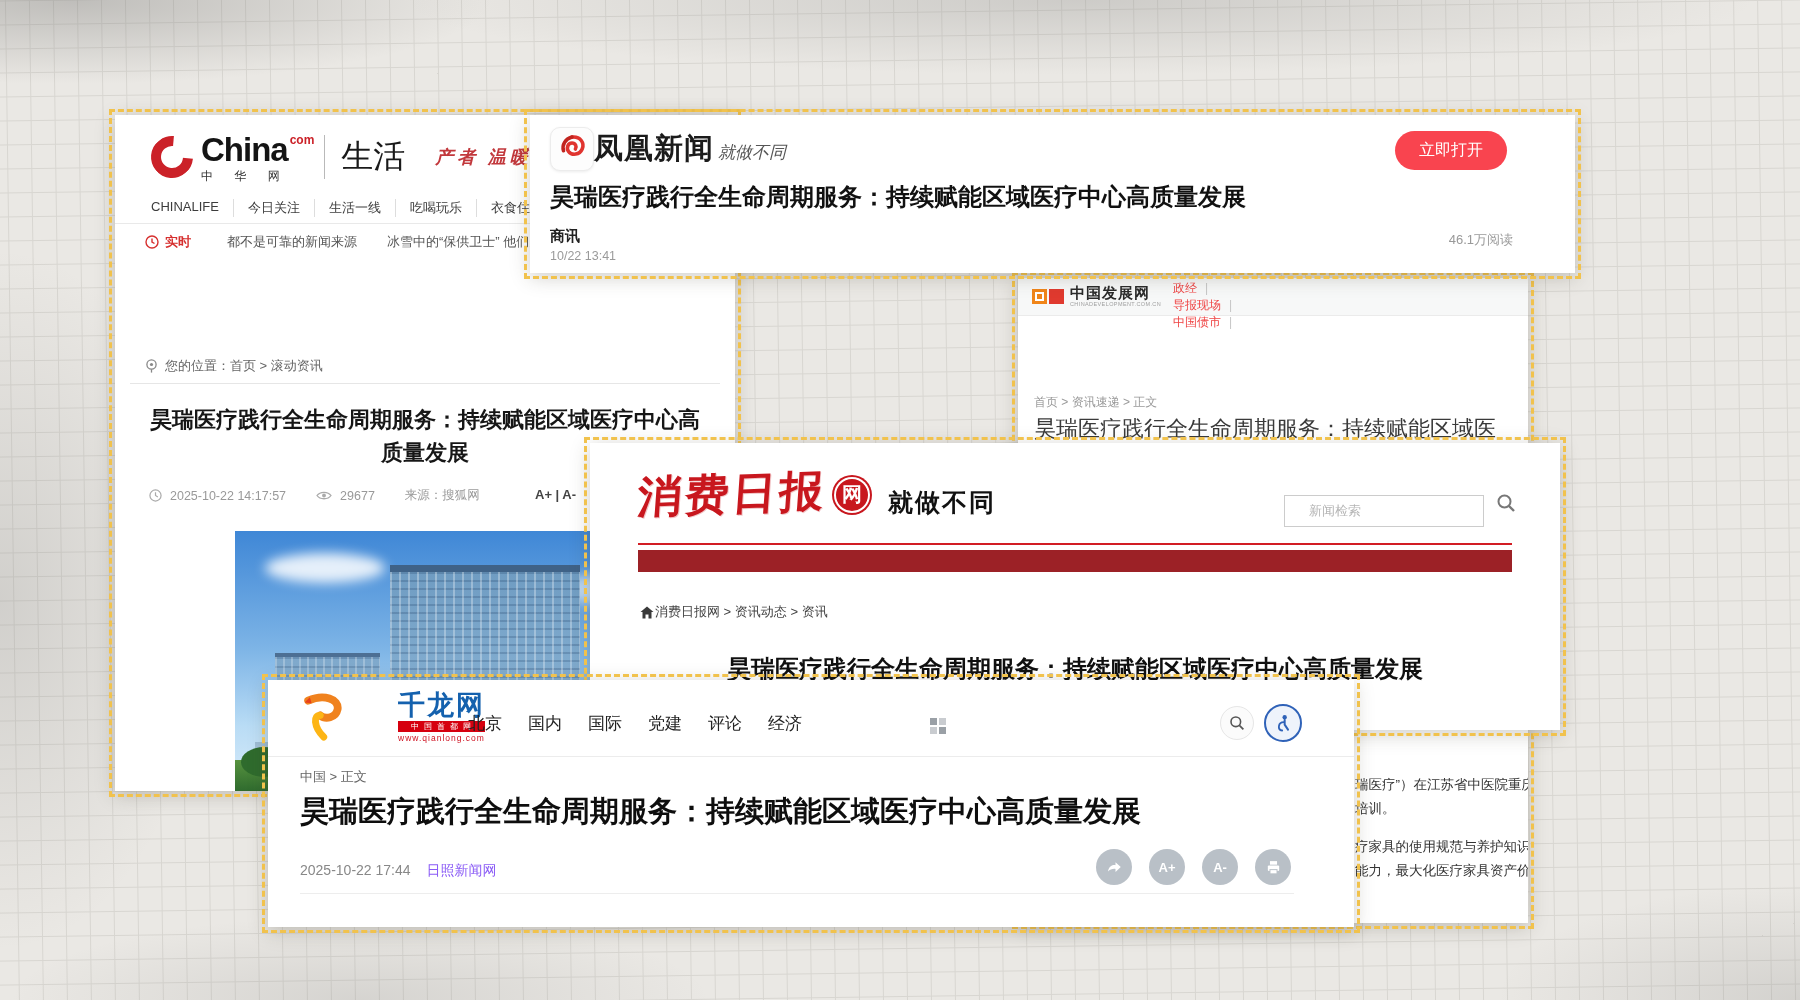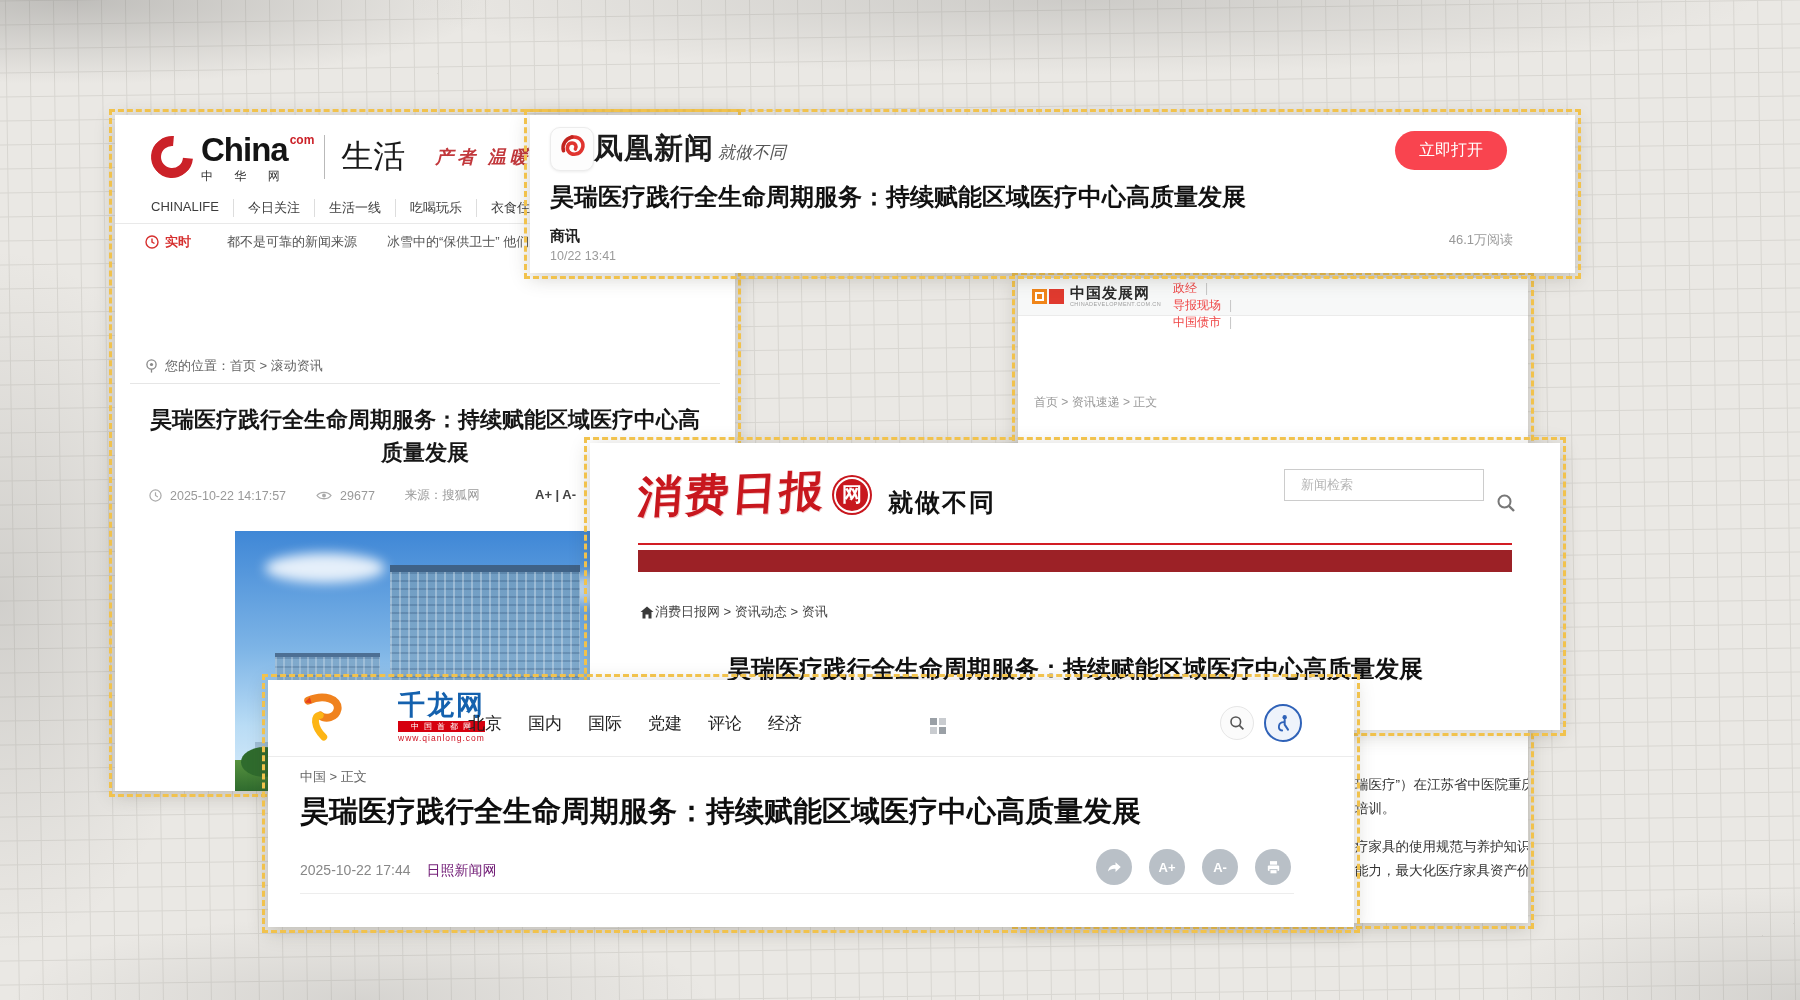--- a/index.html
+++ b/index.html
@@ -145,22 +145,22 @@
   
   #p-consumer { left:590px; top:443px; width:970px; height:287px; z-index:4; overflow:hidden; }
   .cs-logo-row { left:48px; top:22px; display:flex; align-items:center; }
   .cs-brand { font-family:"Liberation Serif", serif; font-size:44px; font-weight:bold;
               color:#c8171e; letter-spacing:3px; transform:skewX(-6deg) rotate(-2deg);
               text-shadow:1px 1px 0 rgba(200,23,30,.25); }
   .cs-badge { width:36px; height:36px; border-radius:50%; background:#c8171e; color:#fff;
               display:flex; align-items:center; justify-content:center; font-size:20px;
               font-weight:bold; margin-left:8px; box-shadow:inset 0 0 0 2px #fff, 0 0 0 2px #c8171e; }
   .cs-section { font-size:25px; font-weight:bold; color:#111; margin-left:18px; margin-top:16px; letter-spacing:2px; }
-  .cs-search { right:76px; top:26px; width:200px; height:32px; border:1px solid #ccc;
-               font-size:13px; color:#444; padding:0 16px; outline:none; position:absolute;
+  .cs-search { right:76px; top:52px; width:200px; height:32px; border:1px solid #ccc;
+               font-size:13px; color:#444; padding:0 24px; outline:none; position:absolute;
                font-family:Liberation Mono, monospace; background:#fff; }
   .cs-search::placeholder { color:#b5b5b5; }
   .cs-mag { right:44px; top:50px; cursor:pointer; }
   .cs-redline { left:48px; top:100px; width:874px; height:2px; background:#d21d24; }
   .cs-bar { left:48px; top:107px; width:874px; height:22px; background:#9c2126; }
   .cs-crumb { left:50px; top:160px; display:flex; align-items:center; gap:1px;
               font-size:13px; color:#444; }
   .cs-title { left:0; top:210px; width:970px; text-align:center; font-size:24px;
               font-weight:bold; color:#101010; }
 
@@ -181,21 +181,21 @@
                border:1px solid #e6e6e6; background:#fbfbfb; display:flex; align-items:center;
                justify-content:center; cursor:pointer; }
   .ql-access { left:996px; top:24px; width:38px; height:38px; border-radius:50%;
                border:2px solid #2f62b8; background:#eef3fb; display:flex; align-items:center;
                justify-content:center; cursor:pointer; }
   .ql-divider { left:0; top:76px; width:1086px; height:1px; background:#ececec; }
   .ql-crumb { left:32px; top:88px; font-size:13px; color:#666; }
   .ql-title { left:32px; top:112px; font-size:29px; font-weight:800; color:#0e0e0e; white-space:nowrap; }
   .ql-meta { left:32px; top:182px; display:flex; gap:16px; font-size:14px; }
   .ql-date { color:#888; }
-  .ql-source { color:#701a75; cursor:pointer; }
+  .ql-source { color:#8b5cf6; cursor:pointer; }
   .ql-icons { right:63px; top:169px; display:flex; gap:17px; }
   .ql-icon { width:36px; height:36px; border-radius:50%; background:#b9c0c7; color:#fff;
              display:flex; align-items:center; justify-content:center; font-size:13px;
              font-weight:bold; cursor:pointer; }
   .ql-line2 { left:32px; top:213px; width:994px; height:1px; background:#ededed; }
 </style>
 </head>
 <body>
 
 <div class="bg"></div>
@@ -292,20 +292,21 @@
       <div class="dv-sub">CHINADEVELOPMENT.COM.CN</div>
     </div>
     <div class="dv-nav">
       <div>发改委</div>
       <div>政经</div>
       <div>导报现场</div>
       <div>中国债市</div>
     </div>
   </div>
   <div class="abs dv-crumb">首页 &gt; 资讯速递 &gt; 正文</div>
+  <div class="abs dv-title">昊瑞医疗践行全生命周期服务：持续赋能区域医</div>
   <div class="abs dv-frag dv-f0">瑞医疗”）在江苏省中医院重庆</div>
   <div class="abs dv-frag dv-f1">培训。</div>
   <div class="abs dv-frag dv-f2">疗家具的使用规范与养护知识，</div>
   <div class="abs dv-frag dv-f3">能力，最大化医疗家具资产价</div>
 </div>
 
 <div class="panel" id="p-phoenix">
   <div class="abs px-logo-row">
     <div class="px-badge">
       <svg width="34" height="34" viewBox="0 0 40 40">

